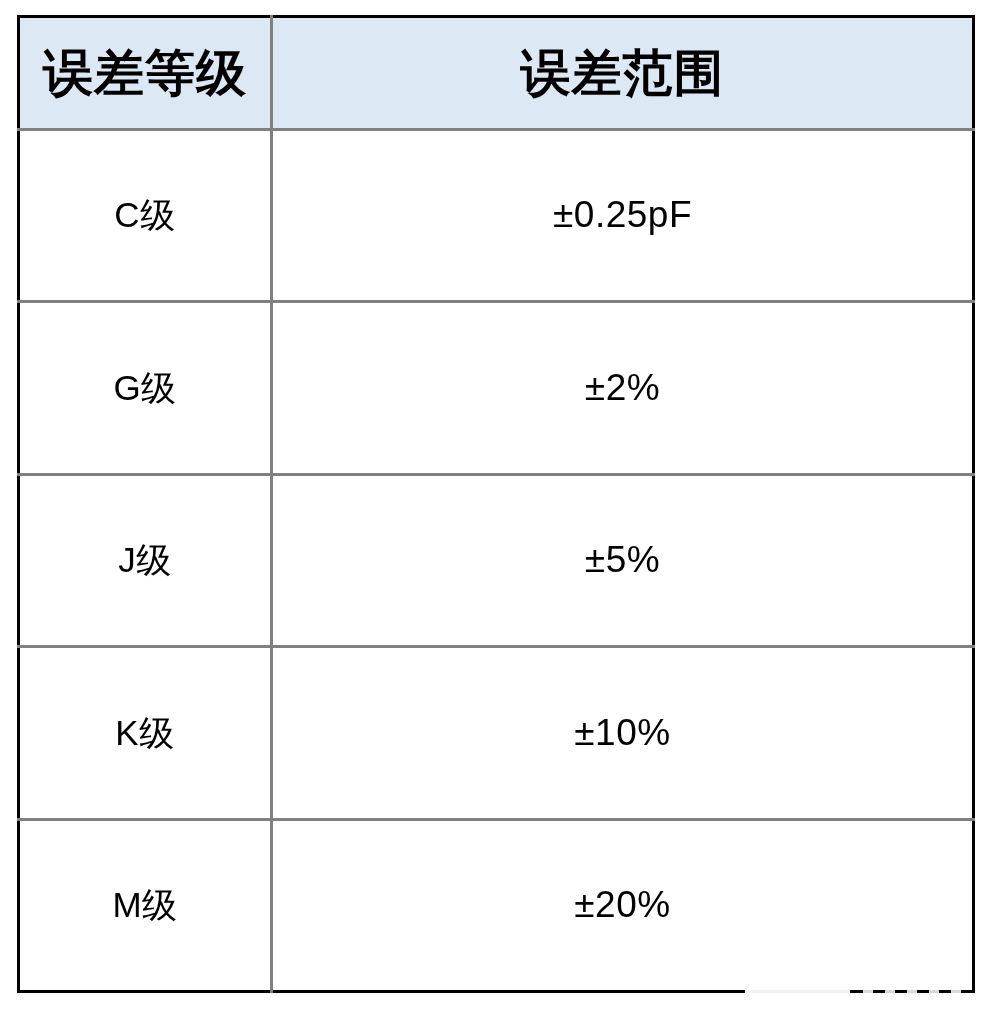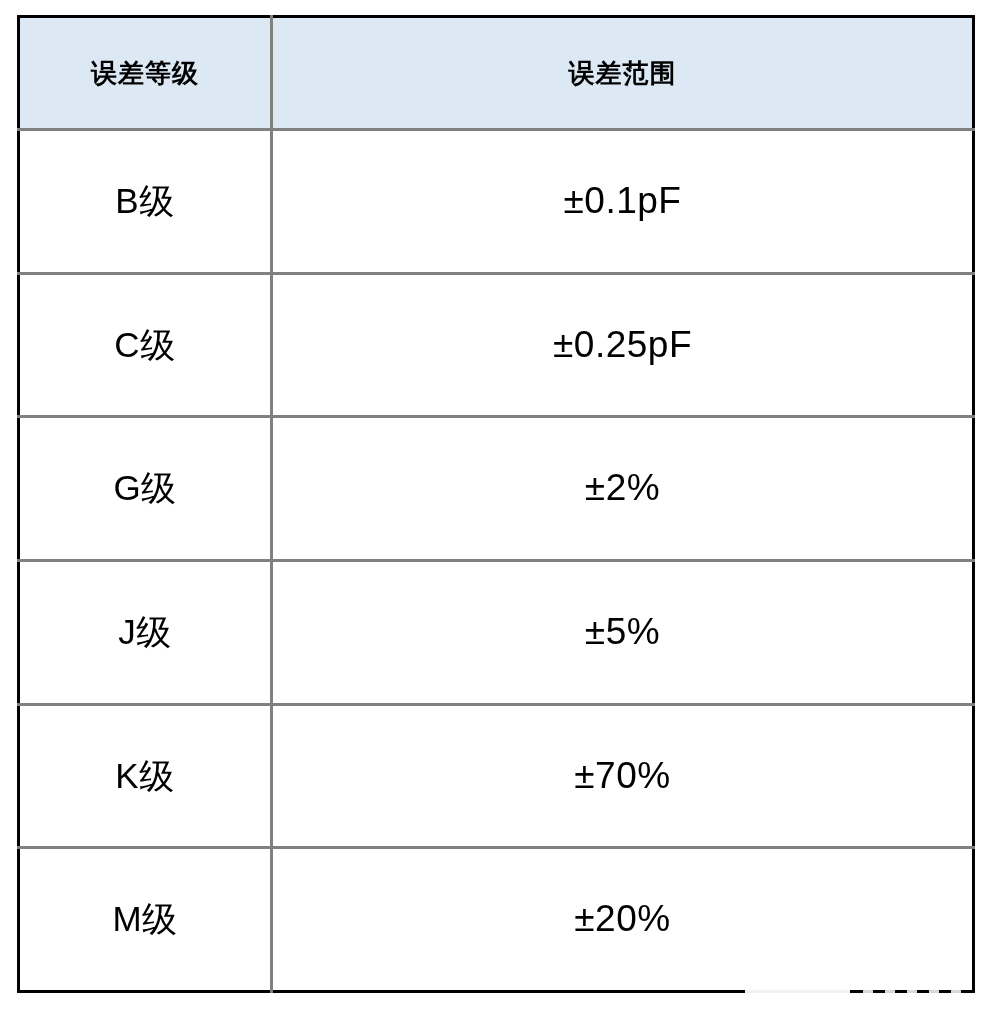--- a/index.html
+++ b/index.html
@@ -68,21 +68,21 @@
   }
 
   
   .tolerance-table thead tr {
     height: 113px;
   }
   .tolerance-table thead th {
     background: #dce8f4;
     border-bottom: 3px solid #808080;
     font-weight: bold;
-    font-size: 26px;
+    font-size: 50px;
     line-height: 1.1;
     letter-spacing: 1px;
   }
 
   
   .tolerance-table tbody tr {
     height: 96px;
   }
   .tolerance-table tbody td {
     font-weight: normal;
@@ -140,38 +140,34 @@
       <col class="col-range">
     </colgroup>
     <thead>
       <tr>
         <th class="cell-grade">误差等级</th>
         <th class="cell-range">误差范围</th>
       </tr>
     </thead>
     <tbody>
       <tr>
-        <td class="cell-grade">B级</td>
-        <td class="cell-range">±0.1pF</td>
-      </tr>
-      <tr>
         <td class="cell-grade">C级</td>
         <td class="cell-range">±0.25pF</td>
       </tr>
       <tr>
         <td class="cell-grade">G级</td>
         <td class="cell-range">±2%</td>
       </tr>
       <tr>
         <td class="cell-grade">J级</td>
         <td class="cell-range">±5%</td>
       </tr>
       <tr>
         <td class="cell-grade">K级</td>
-        <td class="cell-range">±70%</td>
+        <td class="cell-range">±10%</td>
       </tr>
       <tr>
         <td class="cell-grade">M级</td>
         <td class="cell-range">±20%</td>
       </tr>
     </tbody>
   </table>
 
   <div class="bottom-edge-artifact"></div>
 

